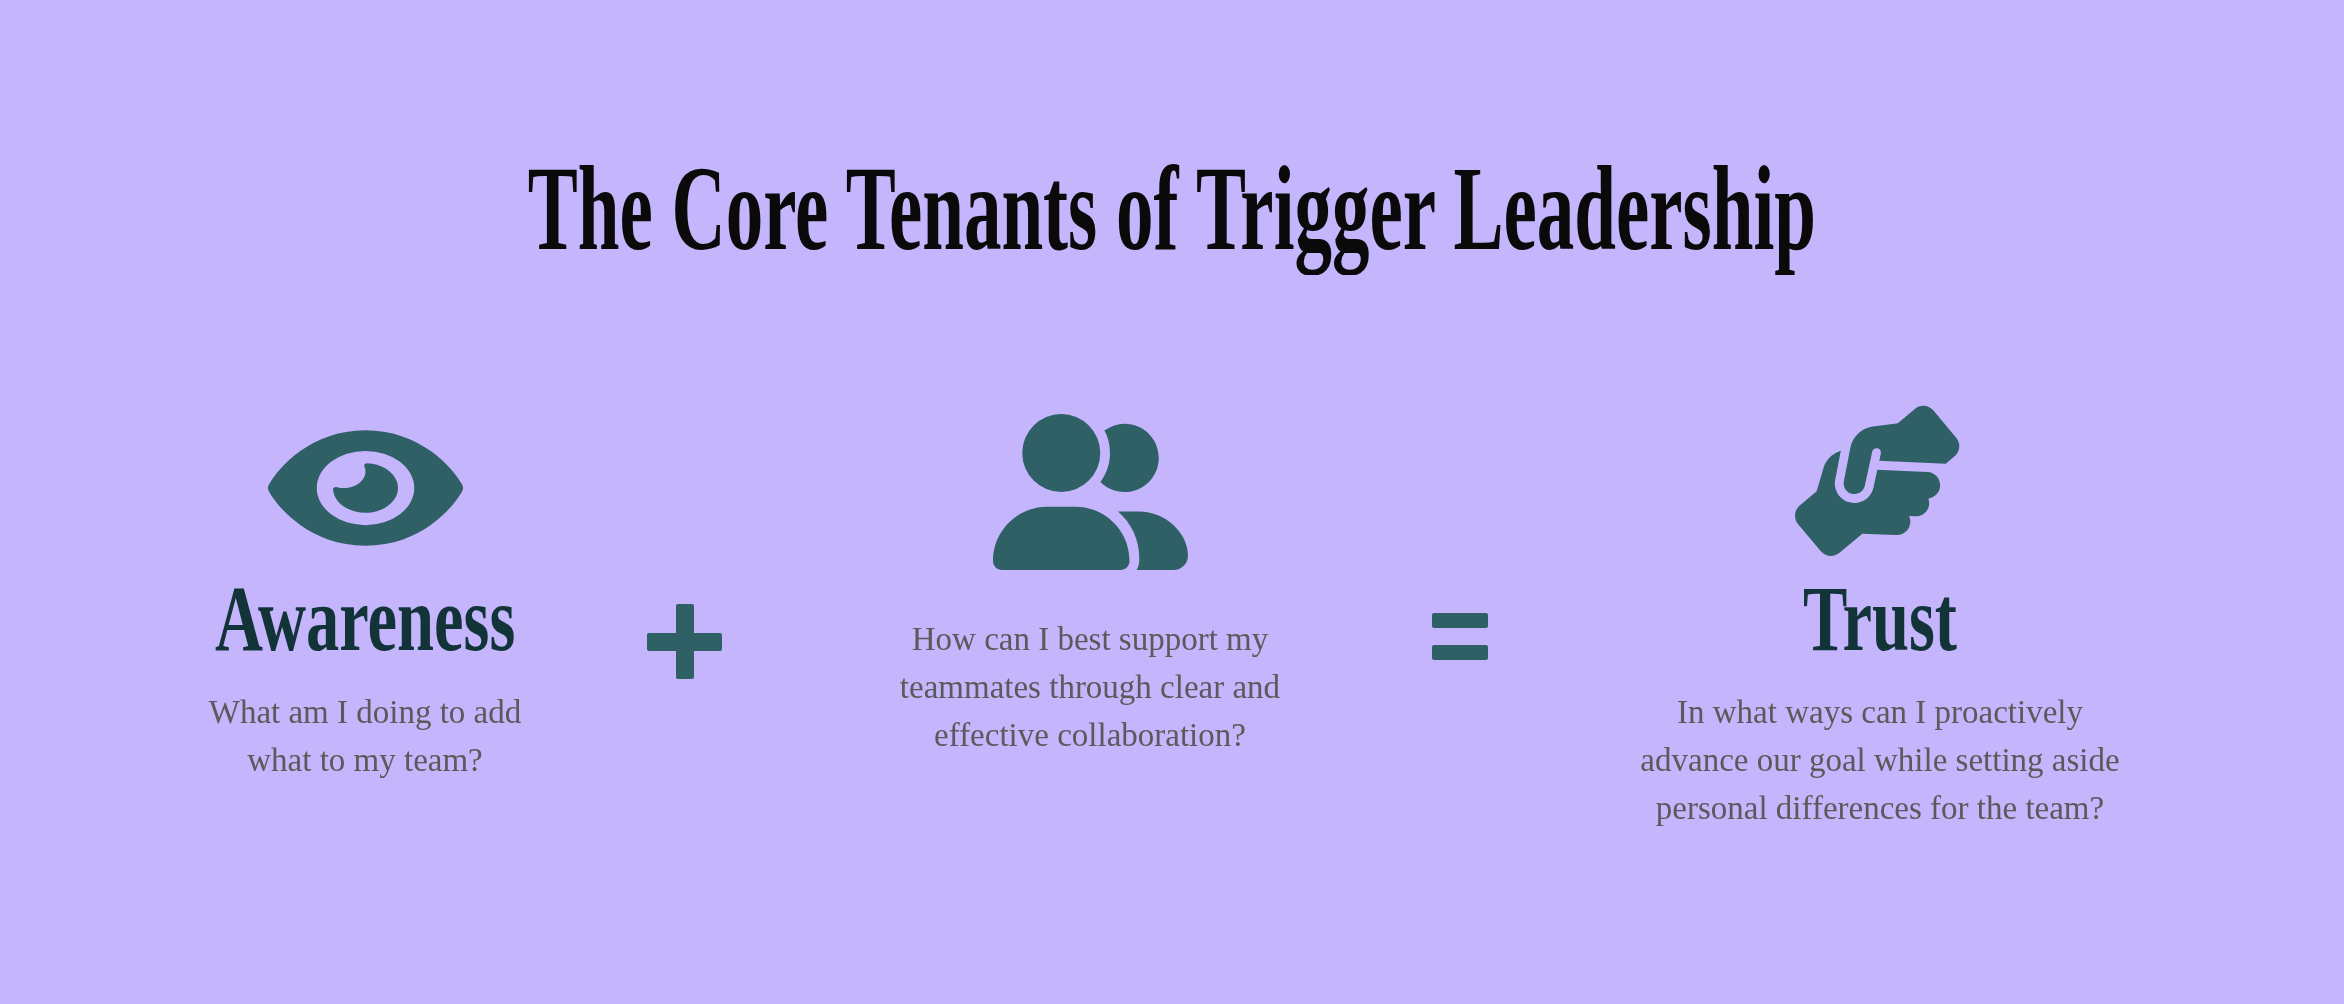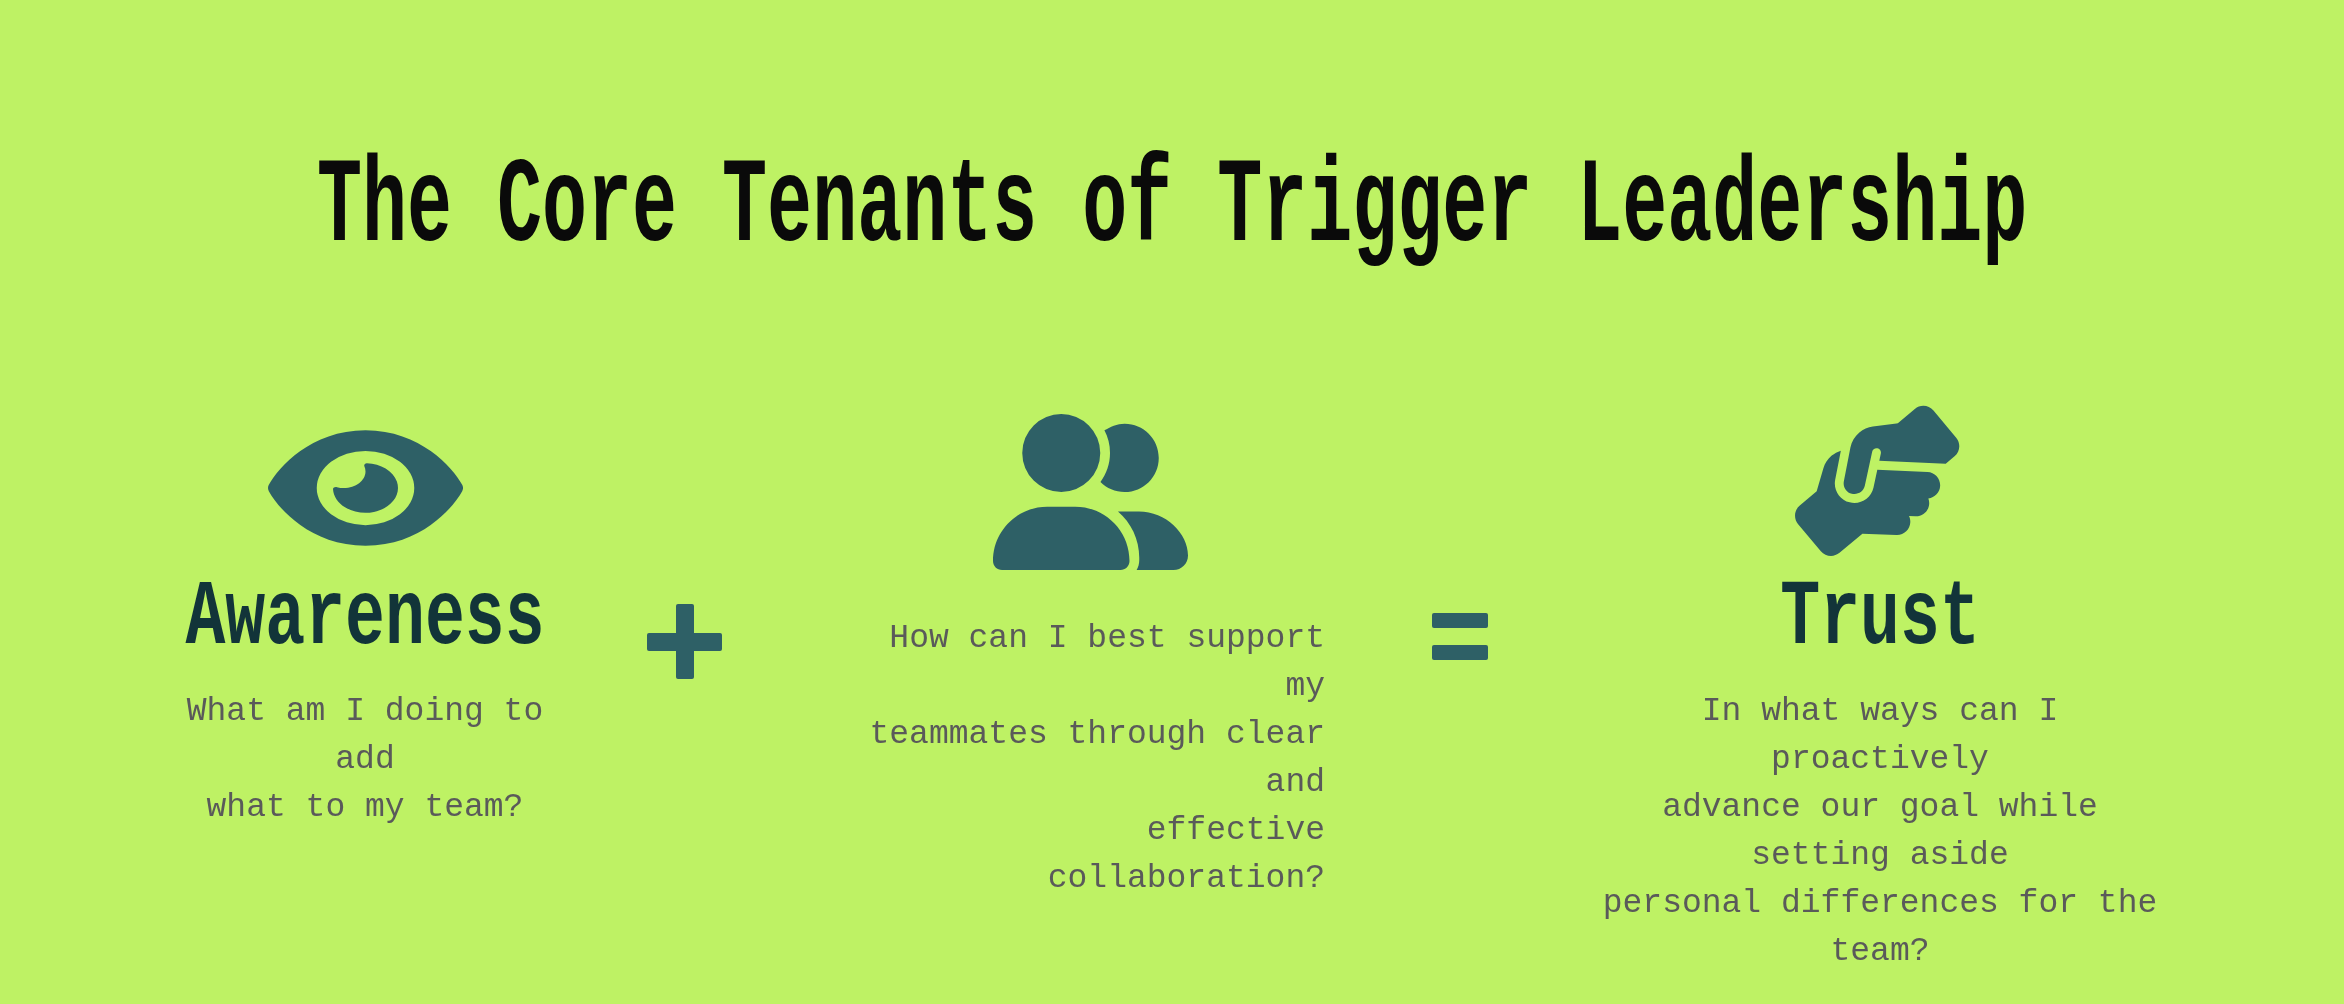--- a/index.html
+++ b/index.html
@@ -1,21 +1,21 @@
 <!DOCTYPE html>
 <html style="--color-title: #0a0a0a; --color-heading: #123439; --color-teal: #2E6066; --color-text: #5a5a5a; --color-background: #ffffff;"><head>
 <meta charset="utf-8">
 <style>
   html,body{margin:0;padding:0;background:#fff;}
   .canvas{
     position:relative;
     width:2344px;height:1004px;
-    background:#bef264;
+    background:#c4b5fd;
     overflow:hidden;
-    font-family:Liberation Mono, monospace;
+    font-family:Liberation Serif, serif;
   }
   .title-wrap{
     position:absolute;left:0;right:0;top:149px;
     text-align:center;
   }
   .title-text{
     display:inline-block;
     white-space:nowrap;
     font-weight:700;
     font-size:100px;
@@ -107,21 +107,21 @@
     <div class="h-bar"></div>
     <div class="v-bar"></div>
   </div>
 
   <div class="column col-communication">
     <div class="icon-box">
       <svg class="icon" width="195" height="156" viewBox="0 0 640 512" aria-hidden="true">
         <path fill="currentColor" d="M96 128a128 128 0 1 1 256 0A128 128 0 1 1 96 128zM0 482.3C0 383.8 79.8 304 178.3 304h91.4C368.2 304 448 383.8 448 482.3c0 16.4-13.3 29.7-29.7 29.7H29.7C13.3 512 0 498.7 0 482.3zM609.3 512H471.4c5.4-9.4 8.6-20.3 8.6-32v-8c0-60.7-27.1-115.2-69.8-151.8c2.4-.1 4.7-.2 7.1-.2h61.4C567.8 320 640 392.2 640 464.3c0 26.4-21.4 47.7-47.7 47.7zM432 256c-31 0-59-12.6-79.3-32.9C372.4 196.5 384 163.6 384 128c0-26.8-6.6-52.1-18.3-74.3C384.3 43.1 407.2 32 432 32c61.9 0 112 50.1 112 112s-50.1 112-112 112z"></path>
       </svg>
     </div>
-    <div class="col-desc" style="max-width:470px;text-align:right;">How can I best support my
+    <div class="col-desc" style="max-width:470px;">How can I best support my
 teammates through clear and
 effective collaboration?</div>
   </div>
 
   <div class="equals" role="img" aria-label="equals">
     <div class="bar"></div>
     <div class="bar"></div>
   </div>
 
   <div class="column col-trust">

